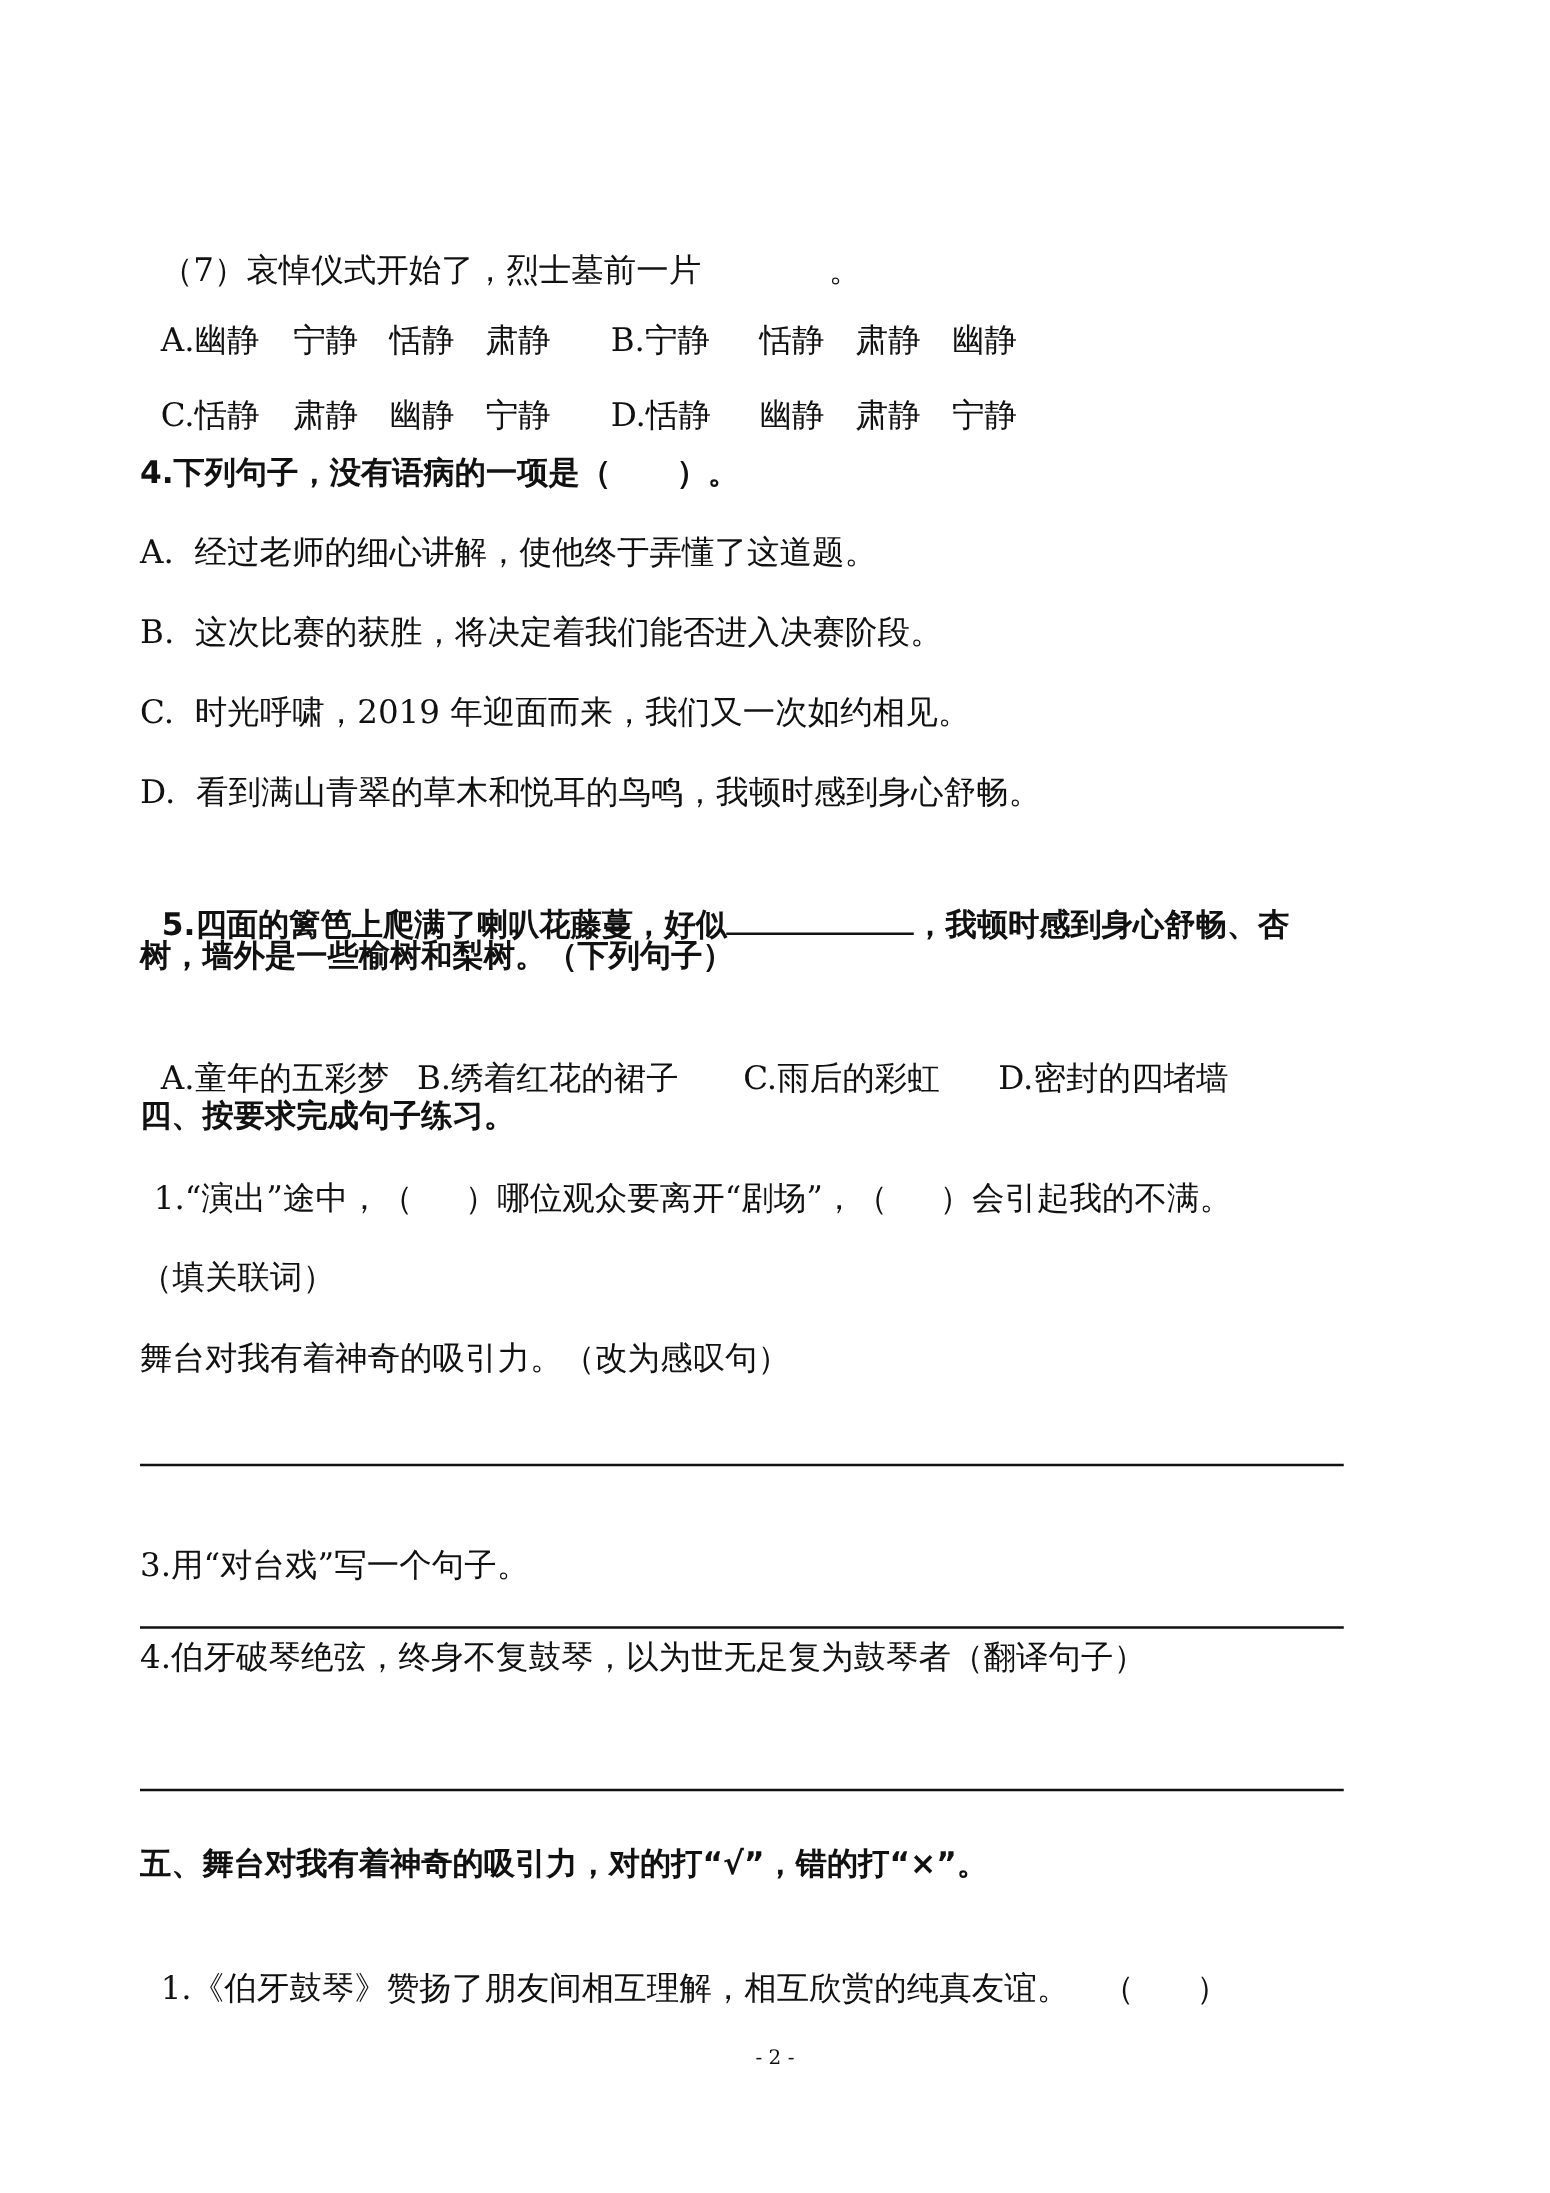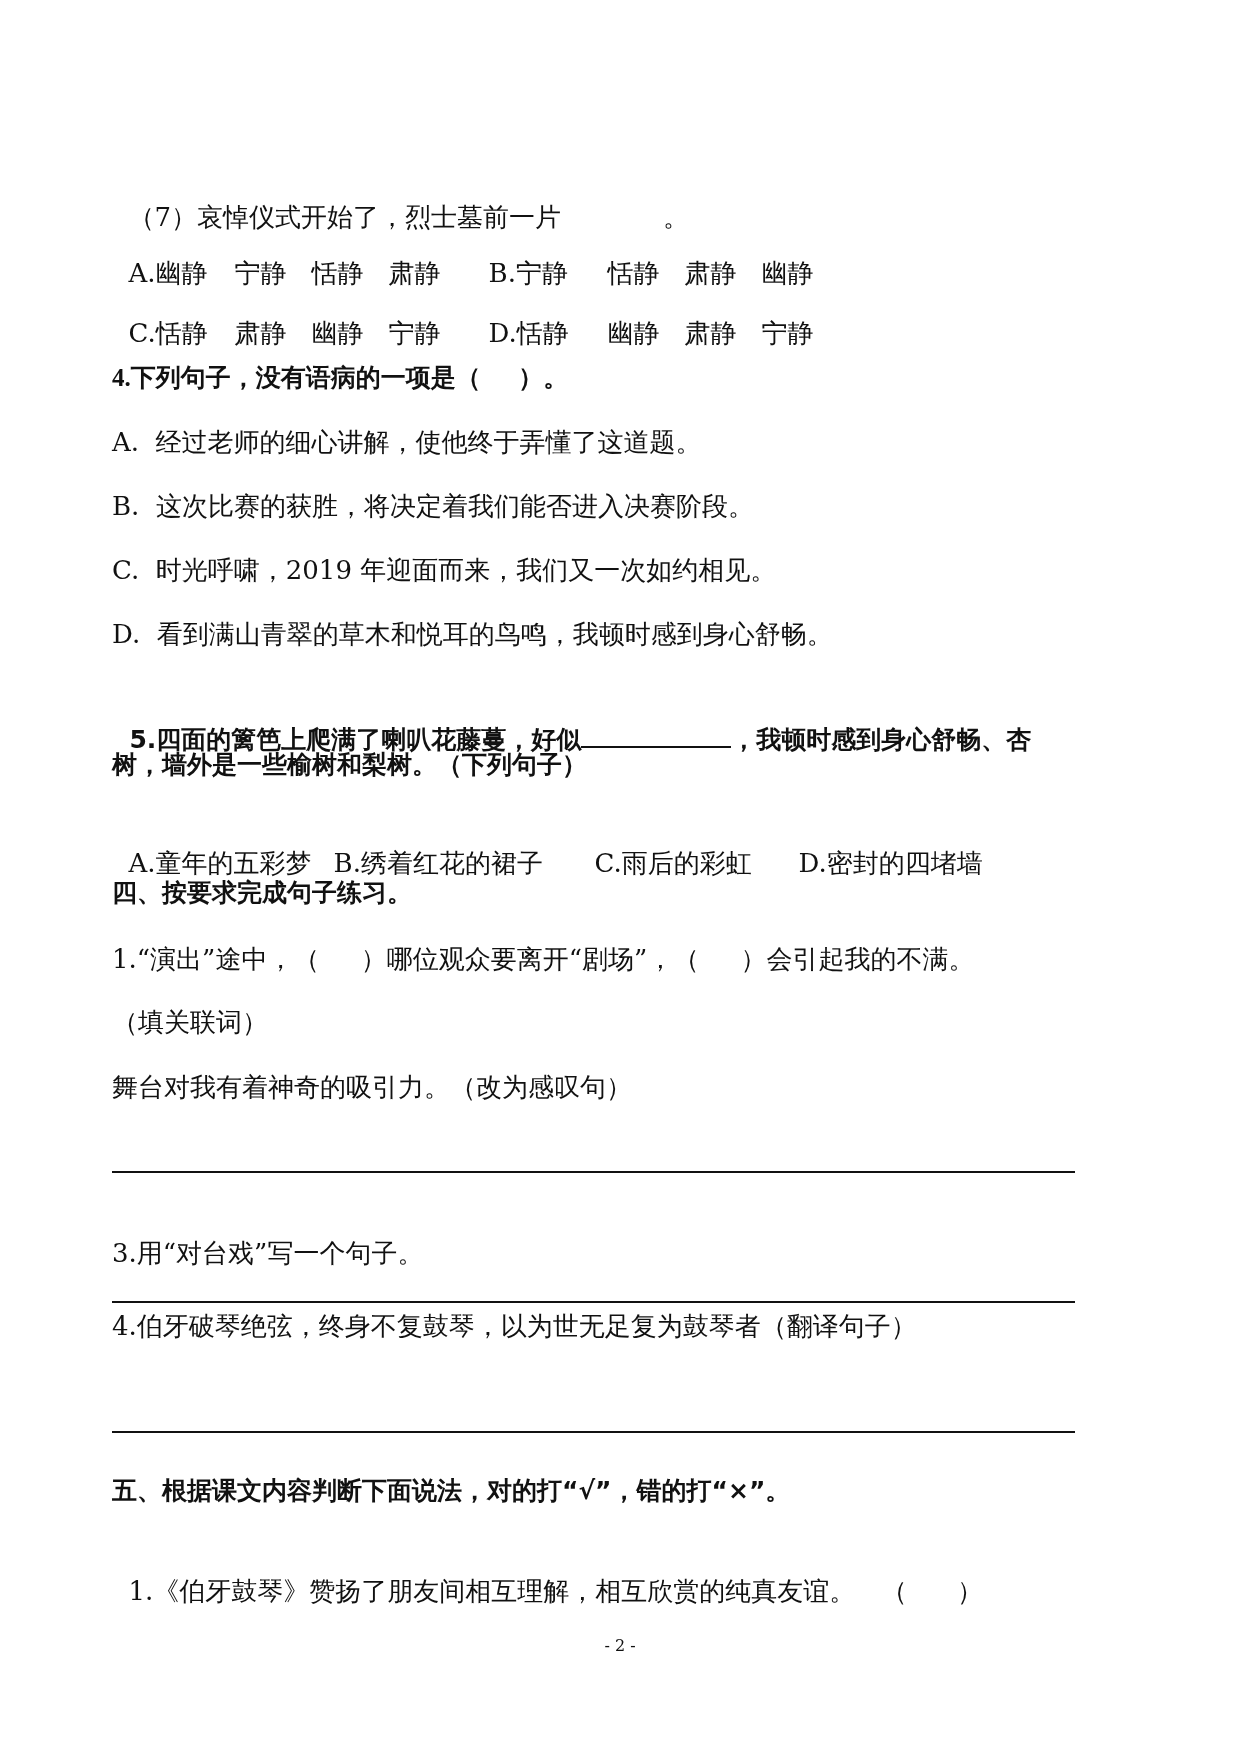--- a/index.html
+++ b/index.html
@@ -21,45 +21,45 @@
 </div>
 
 <div class="line" style="top:222px;">
   <span class="opt" style="width:106px;"><span>A.</span><span>幽静</span></span><span class="opt" style="width:77px;">宁静</span><span class="opt" style="width:77px;">恬静</span><span class="opt" style="width:100px;">肃静</span><span class="opt" style="width:119px;"><span>B.</span><span>宁静</span></span><span class="opt" style="width:77px;">恬静</span><span class="opt" style="width:77px;">肃静</span><span class="opt">幽静</span>
 </div>
 
 <div class="line" style="top:282px;">
   <span class="opt" style="width:106px;"><span>C.</span><span>恬静</span></span><span class="opt" style="width:77px;">肃静</span><span class="opt" style="width:77px;">幽静</span><span class="opt" style="width:100px;">宁静</span><span class="opt" style="width:119px;"><span>D.</span><span>恬静</span></span><span class="opt" style="width:77px;">幽静</span><span class="opt" style="width:77px;">肃静</span><span class="opt">宁静</span>
 </div>
 
-<div class="line bold" style="top:361px; font-size:25px;font-family:Liberation Serif, serif;">4.下列句子，没有语病的一项是（      ）。</div>
+<div class="line bold" style="top:361px; font-size:25px;">4.下列句子，没有语病的一项是（      ）。</div>
 <div class="line" style="top:425px;">A.  经过老师的细心讲解，使他终于弄懂了这道题。</div>
 <div class="line" style="top:489px;">B.  这次比赛的获胜，将决定着我们能否进入决赛阶段。</div>
 <div class="line" style="top:553px;">C.  时光呼啸，2019 年迎面而来，我们又一次如约相见。</div>
 <div class="line" style="top:617px;">D.  看到满山青翠的草木和悦耳的鸟鸣，我顿时感到身心舒畅。</div>
 
 <div class="line bold" style="top:686px; font-size:25px;">
   <span>5.四面的篱笆上爬满了喇叭花藤蔓，好似</span><span class="blank"></span><span>，我顿时感到身心舒畅、杏</span>
 </div>
 <div class="line bold" style="top:748px; font-size:25px;">树，墙外是一些榆树和梨树。（下列句子）</div>
 
 <div class="line" style="top:812px;">
   <span class="opt" style="width:205px;">A.童年的五彩梦</span><span class="opt" style="width:261px;">B.绣着红花的裙子</span><span class="opt" style="width:204px;">C.雨后的彩虹</span><span class="opt">D.密封的四堵墙</span>
 </div>
 
 <div class="line bold" style="top:876px; font-size:25px;">四、按要求完成句子练习。</div>
-<div class="line" style="top:942px;">1.“演出”途中，（     ）哪位观众要离开“剧场”，（     ）会引起我的不满。</div>
+<div class="line" style="top:942px;margin-left:11px;">1.“演出”途中，（     ）哪位观众要离开“剧场”，（     ）会引起我的不满。</div>
 <div class="line" style="top:1005px;">（填关联词）</div>
 <div class="line" style="top:1070px;">舞台对我有着神奇的吸引力。（改为感叹句）</div>
 <div class="answer-line" style="top:1171px;"></div>
 
 <div class="line" style="top:1236px;text-align:center;">3.用“对台戏”写一个句子。</div>
 <div class="answer-line" style="top:1301px;"></div>
 
 <div class="line" style="top:1309px;text-align:right;">4.伯牙破琴绝弦，终身不复鼓琴，以为世无足复为鼓琴者（翻译句子）</div>
 <div class="answer-line" style="top:1431px;"></div>
 
-<div class="line bold" style="top:1474px; font-size:25px;">五、根据课文内容判断下面说法，对的打“√”，错的打“×”。</div>
+<div class="line bold" style="top:1474px; font-size:25px;">五、舞台对我有着神奇的吸引力，对的打“√”，错的打“×”。</div>
 <div class="line" style="top:1540px;">
   <span>1.《伯牙鼓琴》赞扬了朋友间相互理解，相互欣赏的纯真友谊。</span><span style="display:inline-block; width:26px;"></span><span>（      ）</span>
 </div>
 
 <div class="footer">- 2 -</div>
 
 </body></html>

